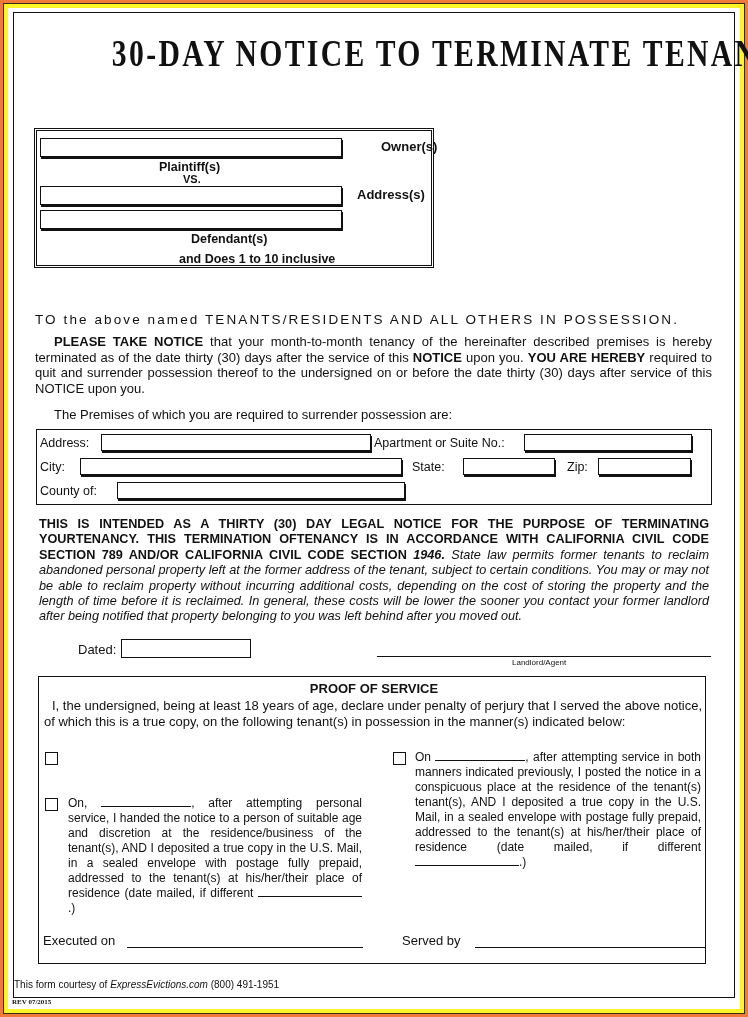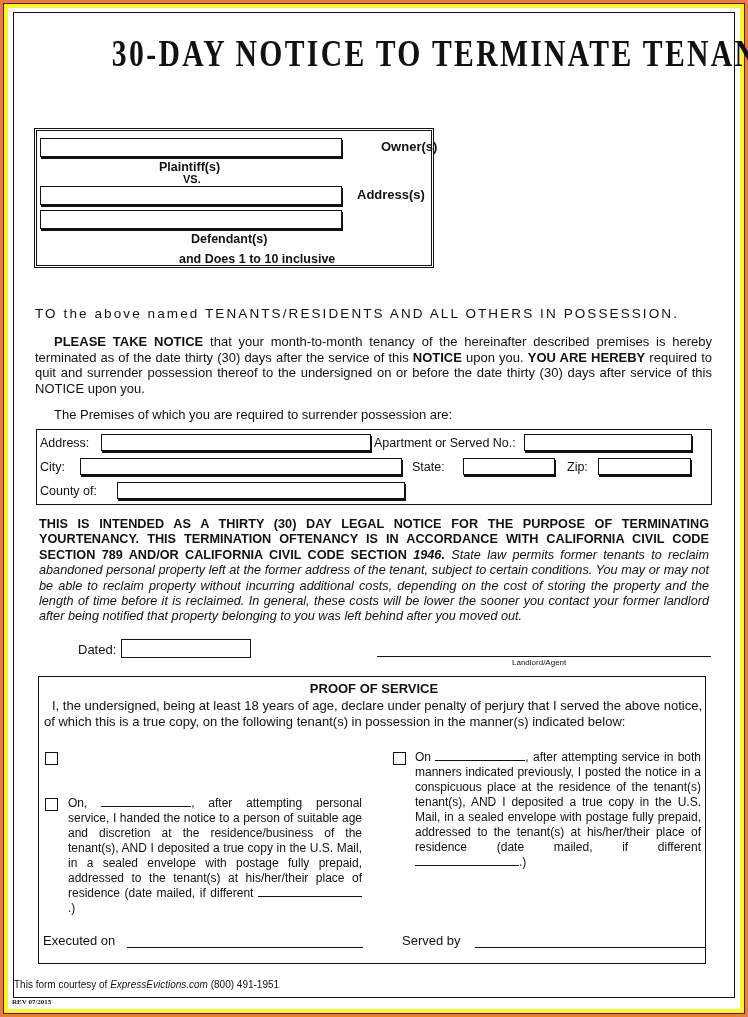--- a/index.html
+++ b/index.html
@@ -45,30 +45,30 @@
     <div class="abs bold t13" style="left:324px;top:8px;margin-left:20px;">Owner(s)</div>
     <div class="abs bold t12" style="left:122px;top:29px;">Plaintiff(s)</div>
     <div class="abs bold" style="left:146px;top:42px;font-size:11px;">VS.</div>
     <div class="fbox" style="left:3px;top:55px;width:302px;height:19px;"><span></span></div>
     <div class="abs bold t13" style="left:320px;top:56px;">Address(s)</div>
     <div class="fbox" style="left:3px;top:79px;width:302px;height:19px;"><span></span></div>
     <div class="abs bold t12" style="left:114px;top:101px;margin-left:40px;">Defendant(s)</div>
     <div class="abs bold t12" style="left:142px;top:121px;">and Does 1 to 10 inclusive</div>
   </div>
 
-  <div class="abs" style="left:21px;top:293px;font-size:13.5px;letter-spacing:2.1px;white-space:nowrap;">TO the above named TENANTS/RESIDENTS AND ALL OTHERS IN POSSESSION.</div>
+  <div class="abs" style="left:21px;top:299px;font-size:13.5px;letter-spacing:2.1px;white-space:nowrap;">TO the above named TENANTS/RESIDENTS AND ALL OTHERS IN POSSESSION.</div>
 
   <div class="abs para" style="left:21px;top:321px;width:677px;text-indent:19px;"><span class="bold">PLEASE TAKE NOTICE</span><span> that your month-to-month tenancy of the hereinafter described premises is hereby terminated as of the date thirty (30) days after the service of this </span><span class="bold">NOTICE</span><span> upon you.  </span><span class="bold">YOU ARE HEREBY</span><span> required to quit and surrender possession thereof to the undersigned on or before the date thirty (30) days after service of this NOTICE upon you.</span></div>
 
   <div class="abs t13" style="left:40px;top:394px;">The Premises of which you are required to surrender possession are:</div>
 
   <div class="abs premises">
     <div class="abs t12" style="left:3px;top:6px;">Address:</div>
     <div class="fbox" style="left:64px;top:4px;width:270px;height:17px;"><span></span></div>
-    <div class="abs t12" style="left:337px;top:6px;">Apartment or Served No.:</div>
+    <div class="abs t12" style="left:337px;top:6px;">Apartment or Suite No.:</div>
     <div class="fbox" style="left:487px;top:4px;width:168px;height:17px;"><span></span></div>
 
     <div class="abs t12" style="left:3px;top:30px;">City:</div>
     <div class="fbox" style="left:43px;top:28px;width:322px;height:17px;"><span></span></div>
     <div class="abs t12" style="left:375px;top:30px;">State:</div>
     <div class="fbox" style="left:426px;top:28px;width:92px;height:17px;"><span></span></div>
     <div class="abs t12" style="left:530px;top:30px;">Zip:</div>
     <div class="fbox" style="left:561px;top:28px;width:93px;height:17px;"><span></span></div>
 
     <div class="abs t12" style="left:3px;top:54px;">County of:</div>

